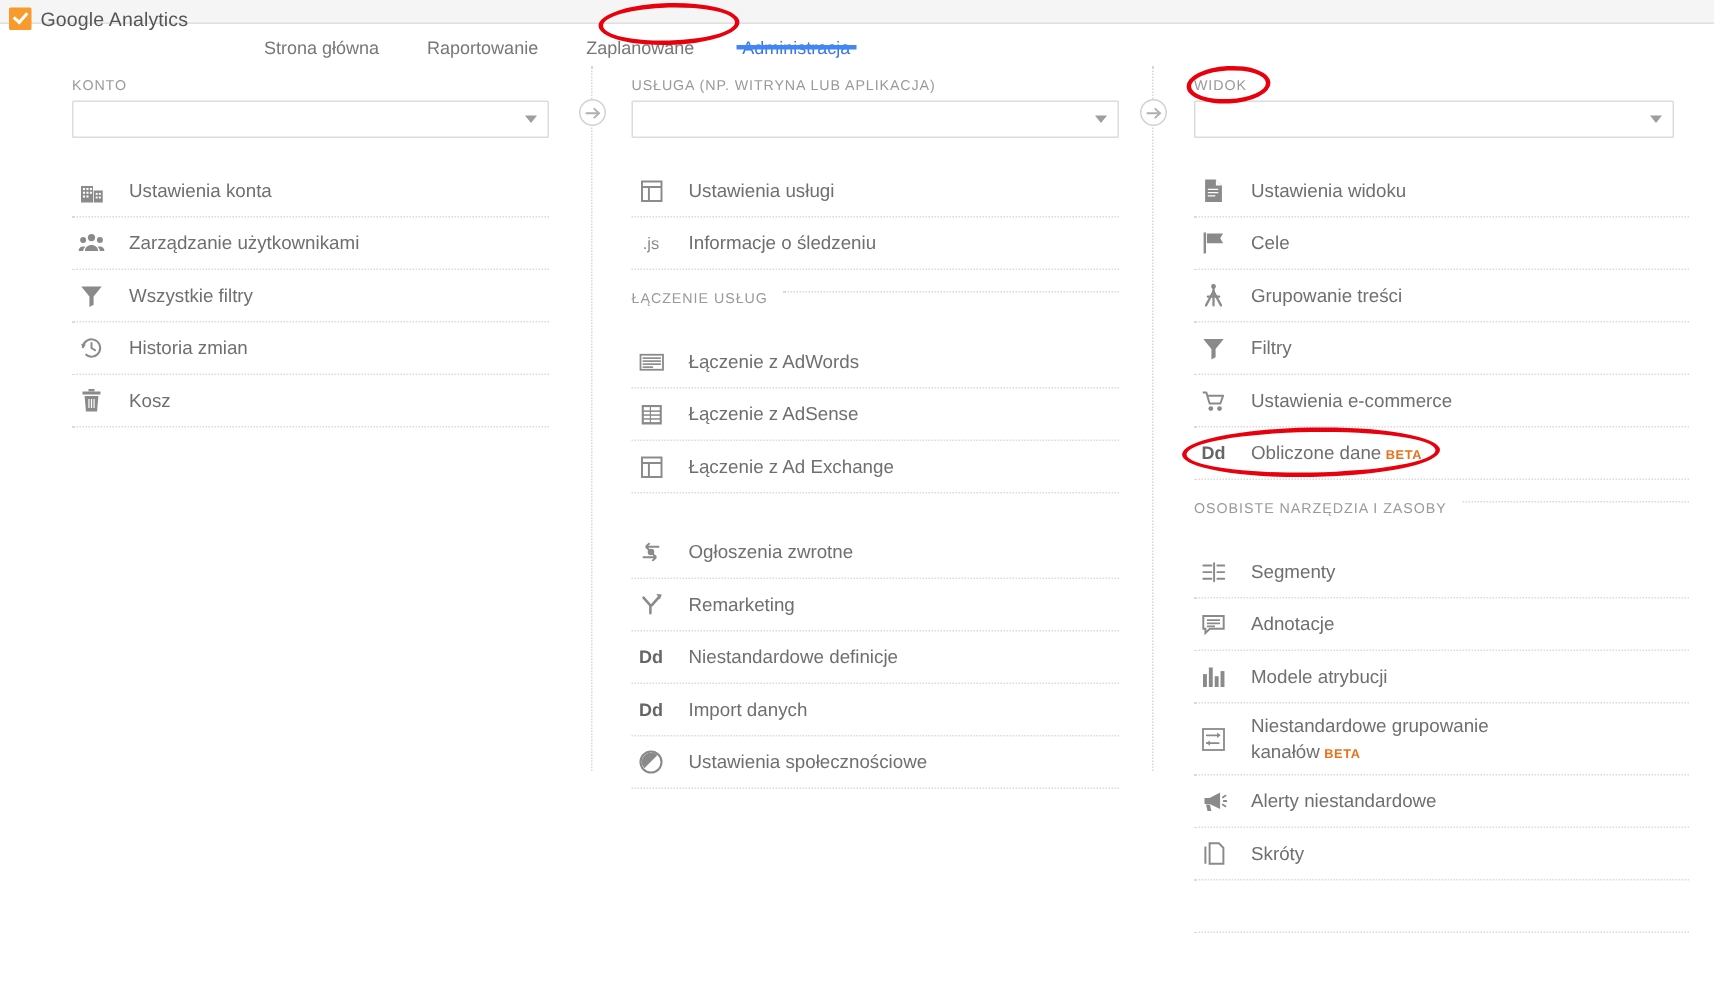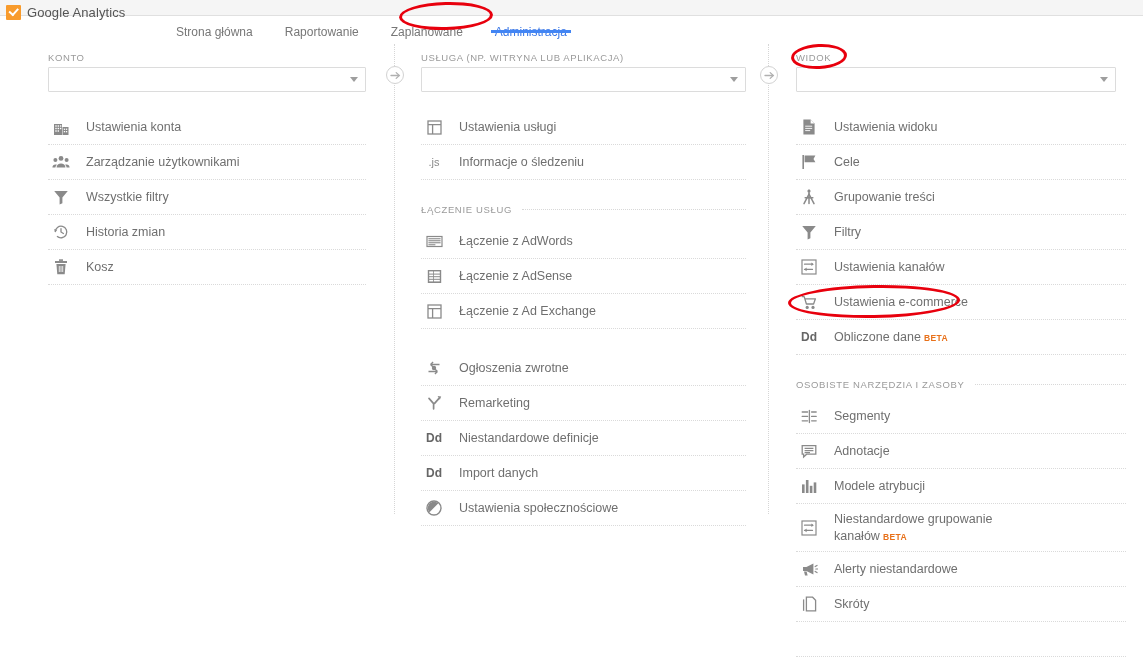--- a/index.html
+++ b/index.html
@@ -144,21 +144,21 @@
     font-weight: 600;
   }
   .dd-label {
     font-size: 12px; font-weight: 700; color: #666;
     width: 22px; text-align: center;
     margin: 0 14px 0 2px; flex: none;
   }
 
   
   .section-head {
-    display: flex; align-items: center;
+    display: flex; 
     height: 30px;
     margin-top: 14px;
     font-size: 9.5px; letter-spacing: .65px;
     color: #9a9a9a; text-transform: uppercase;
     white-space: nowrap;
   }
   .section-head .rule {
     flex: 1 1 auto;
     height: 1px;
     border-top: 1px dotted #d8d8d8;
@@ -489,34 +489,20 @@
 
         <div class="row">
           <span class="ico">
             <svg width="16" height="16" viewBox="0 0 16 16">
                 <path fill="currentColor" d="M1.2 2h13.6L9.4 8.6v5.6l-2.8 1.4V8.6z"></path>
               </svg>
           </span>
           <span class="txt">Filtry</span>
         </div>
 
-        <div class="row">
-          <span class="ico">
-            <svg width="16" height="16" viewBox="0 0 16 16">
-                <rect x="1" y="1" width="14" height="14" fill="none" stroke="currentColor" stroke-width="1.2"></rect>
-            <g stroke="currentColor" stroke-width="1.2" stroke-linecap="round">
-                  <path d="M3.5 5.2h8"></path>
-                  <path d="M3.5 10.4h8"></path>
-                </g>
-            <path fill="currentColor" d="M10.4 3.4l2.4 1.8-2.4 1.8z"></path>
-                <path fill="currentColor" d="M5.6 8.6L3.2 10.4l2.4 1.8z"></path>
-              </svg>
-          </span>
-          <span class="txt">Ustawienia kanałów</span>
-        </div>
 
         <div class="row">
           <span class="ico">
             <svg width="17" height="15" viewBox="0 0 17 15">
                 <g fill="none" stroke="currentColor" stroke-width="1.3" stroke-linejoin="round">
               <path d="M0.8 1.6h2.4l2.2 7.4h7.2l1.8-5.2H4.2"></path>
                 </g>
               <circle cx="6.2" cy="12.4" r="1.6" fill="currentColor"></circle>
                 <circle cx="12" cy="12.4" r="1.6" fill="currentColor"></circle>
               </svg>

